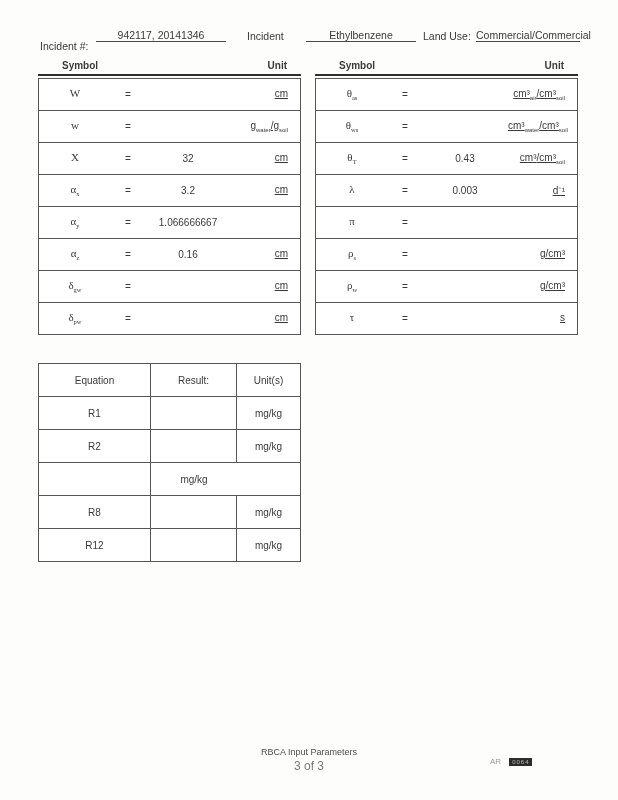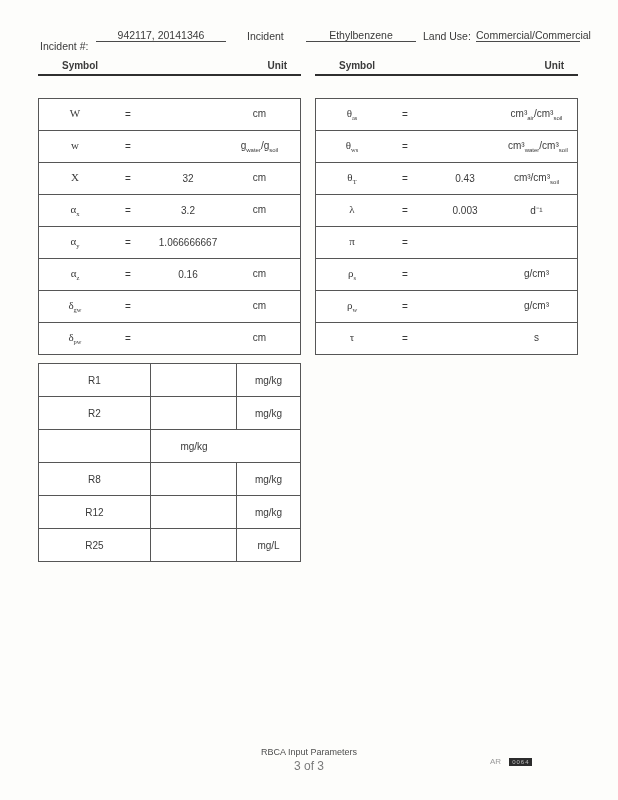--- a/index.html
+++ b/index.html
@@ -5,28 +5,28 @@
   html,body{margin:0;padding:0;background:#e8e8e8;}
   .page{position:relative;width:618px;height:800px;background:#fdfdfb;margin:0 auto;
         font-family:"Liberation Sans",sans-serif;color:#3a3a3a;overflow:hidden;}
   
   .hlabel{position:absolute;font-size:10.5px;white-space:nowrap;}
   .uval{position:absolute;font-size:10.5px;text-align:center;border-bottom:1px solid #4a4a4a;
         padding-bottom:0;white-space:nowrap;}
   
   .t{position:absolute;width:263px;}
   .thead{display:flex;justify-content:space-between;padding:0 14px 3px 24px;
-         font-weight:bold;font-size:10px;border-bottom:2px solid #2f2f2f;margin-bottom:23px;}
+         font-weight:bold;font-size:10px;border-bottom:2px solid #2f2f2f;margin-bottom:3px;}
   .prow{height:31px;border:1px solid #565656;margin-top:-1px;display:grid;
         grid-template-columns:72px 34px 86px 1fr;align-items:center;font-size:10px;background:#fff;}
   .c-sym{text-align:center;font-family:"Liberation Serif",serif;font-size:11px;}
   .c-sym sub{font-size:6.5px;}
   .c-eq{text-align:center;}
   .c-val{text-align:center;}
-  .c-unit{text-align:center;padding-right:12px;white-space:nowrap;}
+  .c-unit{text-align:right;padding-right:12px;white-space:nowrap;text-decoration:underline;}
   .c-unit sub{font-size:6px;}
   
   .erow{height:32px;border:1px solid #565656;margin-top:-1px;display:grid;
         grid-template-columns:112px 86px 1fr;background:#fff;}
   .ecell{border-right:1px solid #565656;display:flex;align-items:center;justify-content:center;
          font-size:10px;}
   .ecell.last{border-right:none;}
   
   .ftitle{position:absolute;left:0;right:0;top:747px;text-align:center;font-size:9px;color:#4f4f4f;}
   .fpage{position:absolute;left:0;right:0;top:759px;text-align:center;font-size:12px;color:#7a7a7a;}
@@ -153,20 +153,25 @@
     <div class="prow">
       <span class="c-sym"><span>τ</span><sub></sub></span>
       <span class="c-eq">=</span>
       <span class="c-val"></span>
       <span class="c-unit"><span>s</span><sub></sub><span></span><sub></sub></span>
     </div>
   </div>
 
   <div class="t" style="left:38px;top:364px;">
     <div class="erow">
+      <span class="ecell">Equation</span>
+      <span class="ecell">Result:</span>
+      <span class="ecell last">Unit(s)</span>
+    </div>
+    <div class="erow">
       <span class="ecell">R1</span>
       <span class="ecell"></span>
       <span class="ecell last">mg/kg</span>
     </div>
     <div class="erow">
       <span class="ecell">R2</span>
       <span class="ecell"></span>
       <span class="ecell last">mg/kg</span>
     </div>
     <div class="erow">
@@ -175,25 +180,20 @@
     </div>
     <div class="erow">
       <span class="ecell">R8</span>
       <span class="ecell"></span>
       <span class="ecell last">mg/kg</span>
     </div>
     <div class="erow">
       <span class="ecell">R12</span>
       <span class="ecell"></span>
       <span class="ecell last">mg/kg</span>
-    </div>
-    <div class="erow">
-      <span class="ecell">R25</span>
-      <span class="ecell"></span>
-      <span class="ecell last">mg/L</span>
     </div>
   </div>
 
   <div class="ftitle">RBCA Input Parameters</div>
   <div class="fpage">3 of 3</div>
   <div class="stamp">
     <span>AR</span><span class="blob">0064</span>
   </div>
 
 </div>

